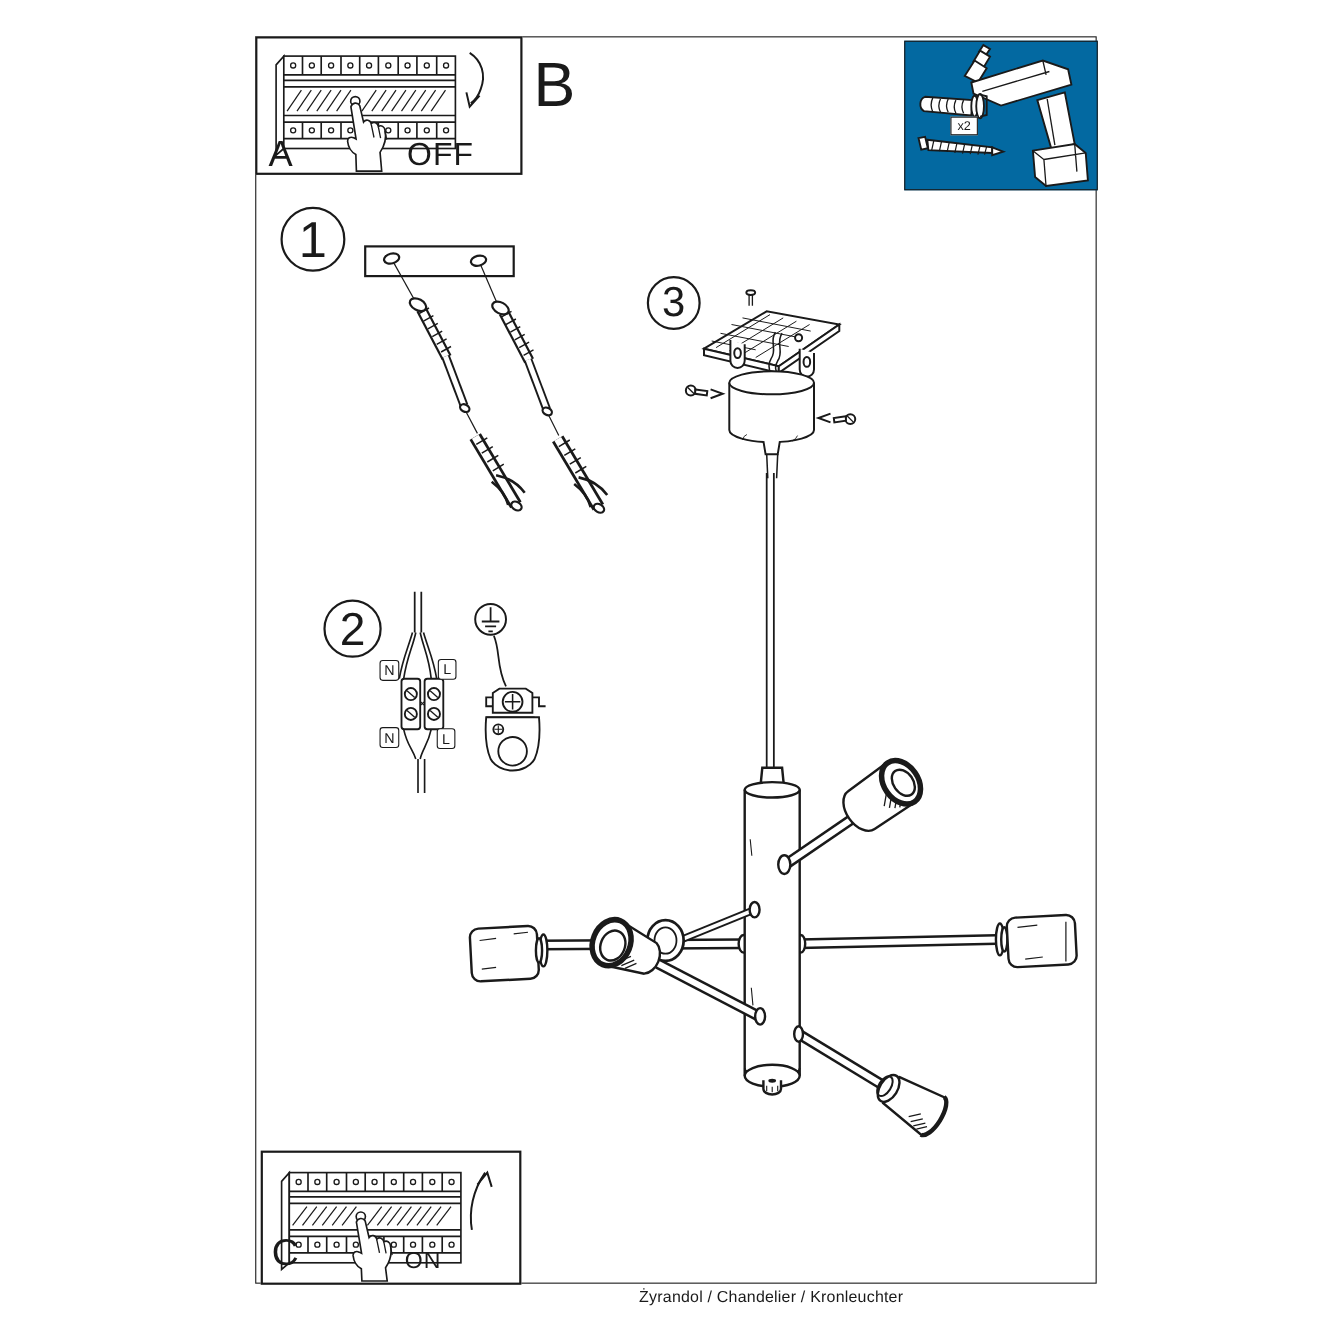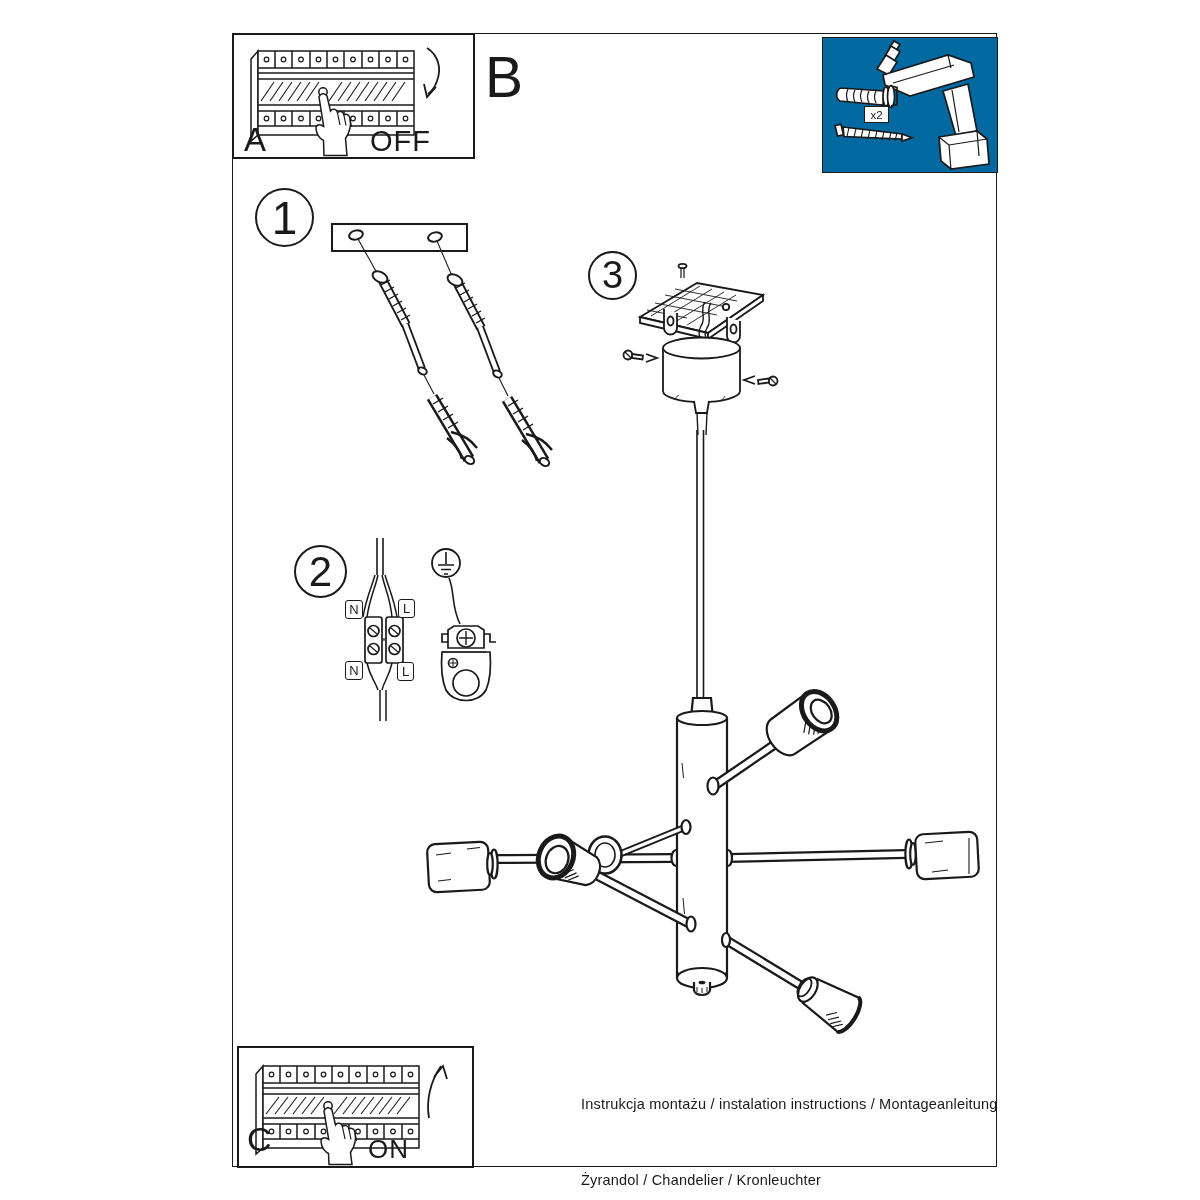--- a/index.html
+++ b/index.html
@@ -441,19 +441,18 @@
           <path d="M85,63 a4.5,5 0 0 1 8,-1 l3.5,15 a4,4.5 0 0 1 7,1.5 a4,4.5 0 0 1 6.5,2.5 a4,4.5 0 0 1 6,3.5 c1.5,7 -0.5,14 -4.5,20 l1.5,12 l-23,0 l-0.5,-11 c-4,-2 -7,-7 -7.5,-12 c-0.2,-3 2.5,-4.6 5.5,-3.2 l2.2,1.1 z"></path>
           <path d="M103.5,79 l2.5,12 M110,81.5 l2,10 M116,85 l1.5,8" fill="none" stroke-width="1.2"></path>
         </g>
         <g fill="none" stroke-width="1.8">
           <path d="M190,70 c-3,-17 1,-36 12,-52"></path>
           <path d="M195,29 l9,-11 l4,13"></path>
         </g>
       </g>
     </svg>
     <div class="abs cornerletter" style="left:8px;top:74px;font-size:34px;">C</div>
-    <div class="abs powerword" style="left:129px;top:73px;font-size:26px;text-align:center;">ON</div>
-  </div>
-
-  <div class="abs footer" style="left:581px;top:1096px;">Instrukcja montażu / instalation instructions / Montageanleitung</div>
+    <div class="abs powerword" style="left:129px;top:73px;font-size:21px;text-align:center;">ON</div>
+  </div>
+
   <div class="abs footer" style="left:581px;top:1172px;">Żyrandol / Chandelier / Kronleuchter</div>
 
 </div>
 
 </body></html>

